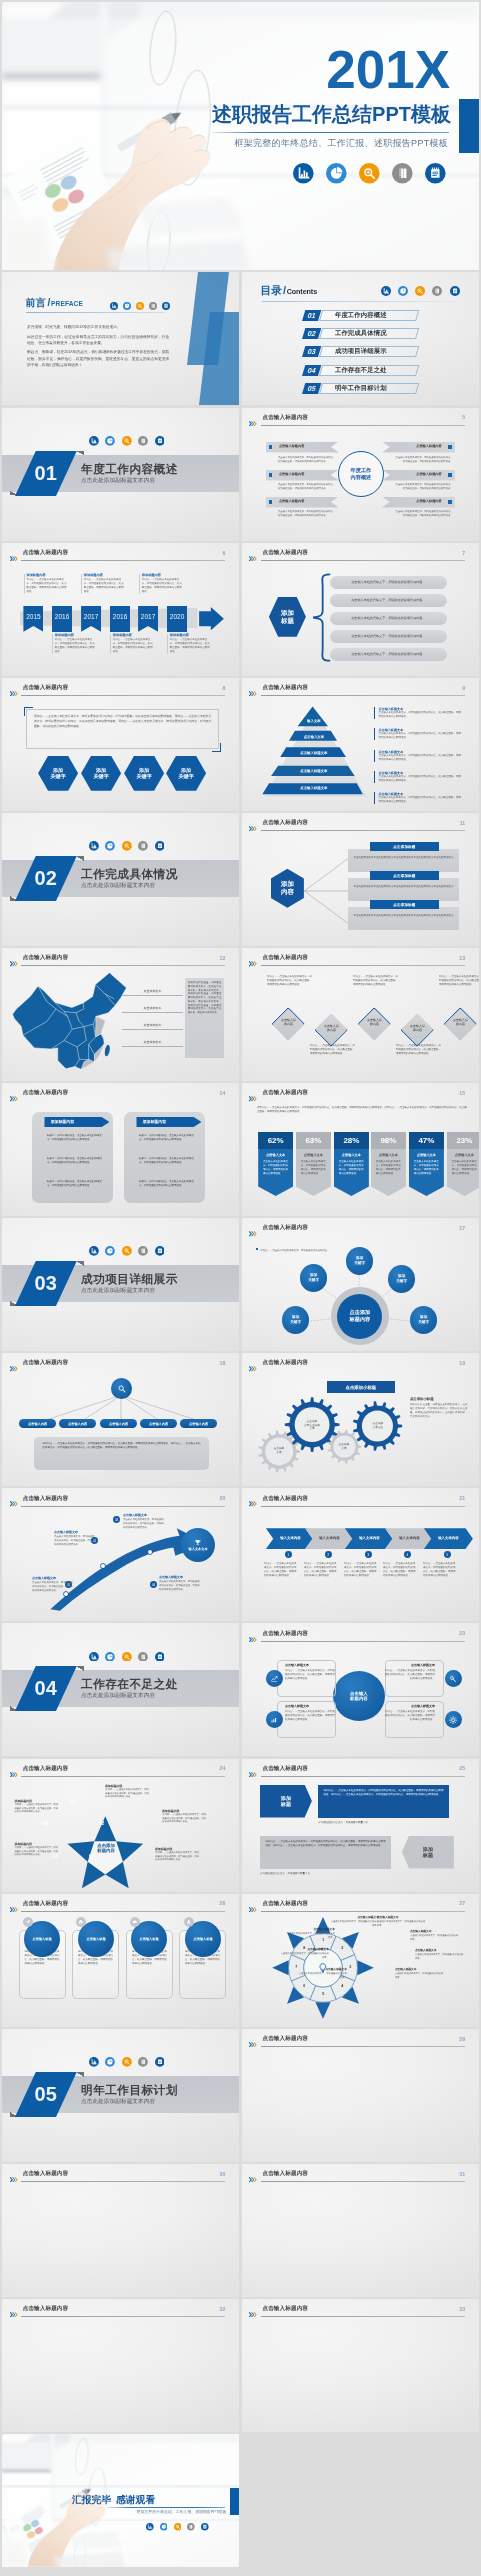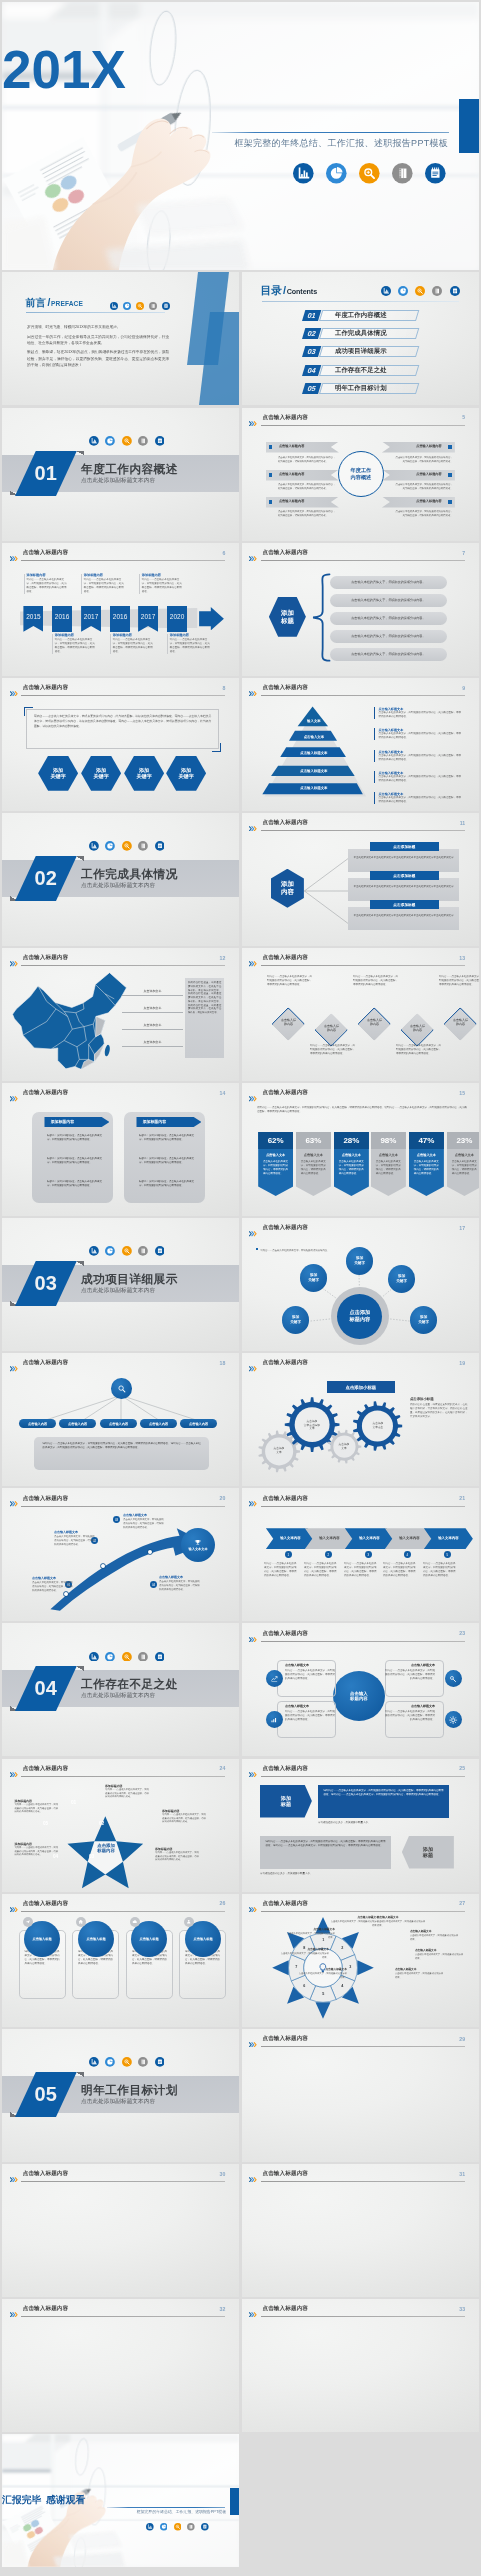--- a/index.html
+++ b/index.html
@@ -28,34 +28,34 @@
 
 .bt  { font-size:2.7px; line-height:4.3px; color:#5b5b5b; }
 .st  { font-size:3.2px; line-height:4.1px; color:#1b5ea8; font-weight:bold; }
 
 .ico-row { display:flex; gap:6.5px; }
 .ico { width:10px; height:10px; border-radius:50%; display:block; }
 
 
 .cover { position:relative; }
 .photo { position:absolute; left:0; top:0; }
-.cv-year { position:absolute; left:0; width:448px; top:41px; font-size:53px; font-weight:bold;
+.cv-year { position:absolute; left:0; width:448px; text-align:right; top:41px; font-size:53px; font-weight:bold;
            color:#1766ae; line-height:53px; }
 .cv-title { position:absolute; left:210px; top:101px; font-size:20px; font-weight:bold;
             color:#17599c; line-height:22px; white-space:nowrap; }
 .cv-rule { position:absolute; left:210px; top:130px; width:237px; height:1.2px;
            background:linear-gradient(to right,#dfe7ee,#3e7fbe 18%,#2e76b8 75%,#7aa6cd); }
 .cv-sub { position:absolute; left:0; width:446px; text-align:right; top:135px; font-size:9px;
           color:#5d7893; letter-spacing:0.3px; }
 .cv-icons { position:absolute; left:291px; top:161px; gap:12.4px; }
 .cv-bar { position:absolute; left:457px; top:97px; width:19.5px; height:54px; background:#0b5ca5; }
 
 .ending { position:relative; }
 .ending .photo { position:absolute; left:0; top:0; }
-.en-title { position:absolute; left:0; width:223px; text-align:left; top:60px; font-size:9.8px;
+.en-title { position:absolute; left:0; width:223px; text-align:center; top:60px; font-size:9.8px;
             font-weight:bold; color:#17599c; white-space:nowrap; }
 .en-title span+span { margin-left:4.8px; }
 .en-rule { position:absolute; left:105px; top:73px; width:118px; height:0.7px;
            background:linear-gradient(to right,#dfe7ee,#3e7fbe 18%,#2e76b8 75%,#7aa6cd); }
 .en-sub { position:absolute; left:0; width:224px; text-align:right; top:75px; font-size:3.9px; color:#5d7893; }
 .en-icons { position:absolute; left:144px; top:87px; gap:6.2px; }
 .en-bar { position:absolute; left:228px; top:54px; width:9.6px; height:27px; background:#0b5ca5; }
 
 
 .pf-head { position:absolute; left:23.4px; top:23.4px; }
@@ -430,20 +430,21 @@
     <path d="M188 240 C206 236 222 230 232 218" fill="none" stroke="#eed6c6" stroke-width="2" opacity="0.45"></path>
   </g>
   <g filter="url(#bb0)" opacity="0.95">
     <path d="M0 330 L60 312 L78 390 L0 390 Z" fill="#f6f6f5"></path>
     <path d="M196 296 L330 286 L352 330 L214 340 Z" fill="#f1f3f4" opacity="0.8"></path>
     <path d="M150 360 L350 346 L360 390 L160 390 Z" fill="#eceeef" opacity="0.8"></path>
   </g>
   <rect x="0" y="0" width="694" height="390" fill="#ffffff" opacity="0.12"></rect>
 </svg>
       <div class="cv-year">201X</div>
+      <div class="cv-title">述职报告工作总结PPT模板</div>
       <div class="cv-rule"></div>
       <div class="cv-sub">框架完整的年终总结、工作汇报、述职报告PPT模板</div>
       <div class="cv-icons ico-row">
         <span class="ico" style="width:20.6px;height:20.6px"><svg viewBox="0 0 32 32" width="20.6" height="20.6">
             <circle cx="16" cy="16" r="16" fill="#0a5ba4"></circle>
             <path d="M10.2 8.2 L10.2 22.6 L24 22.6" fill="none" stroke="#fff" stroke-width="2.6" stroke-linecap="square"></path>
             <rect x="12.6" y="17.2" width="2.6" height="5.4" fill="#fff"></rect>
             <rect x="16.4" y="11.6" width="2.6" height="11" fill="#fff"></rect>
             <rect x="20.2" y="14.6" width="2.6" height="8" fill="#fff"></rect>
           </svg></span>

